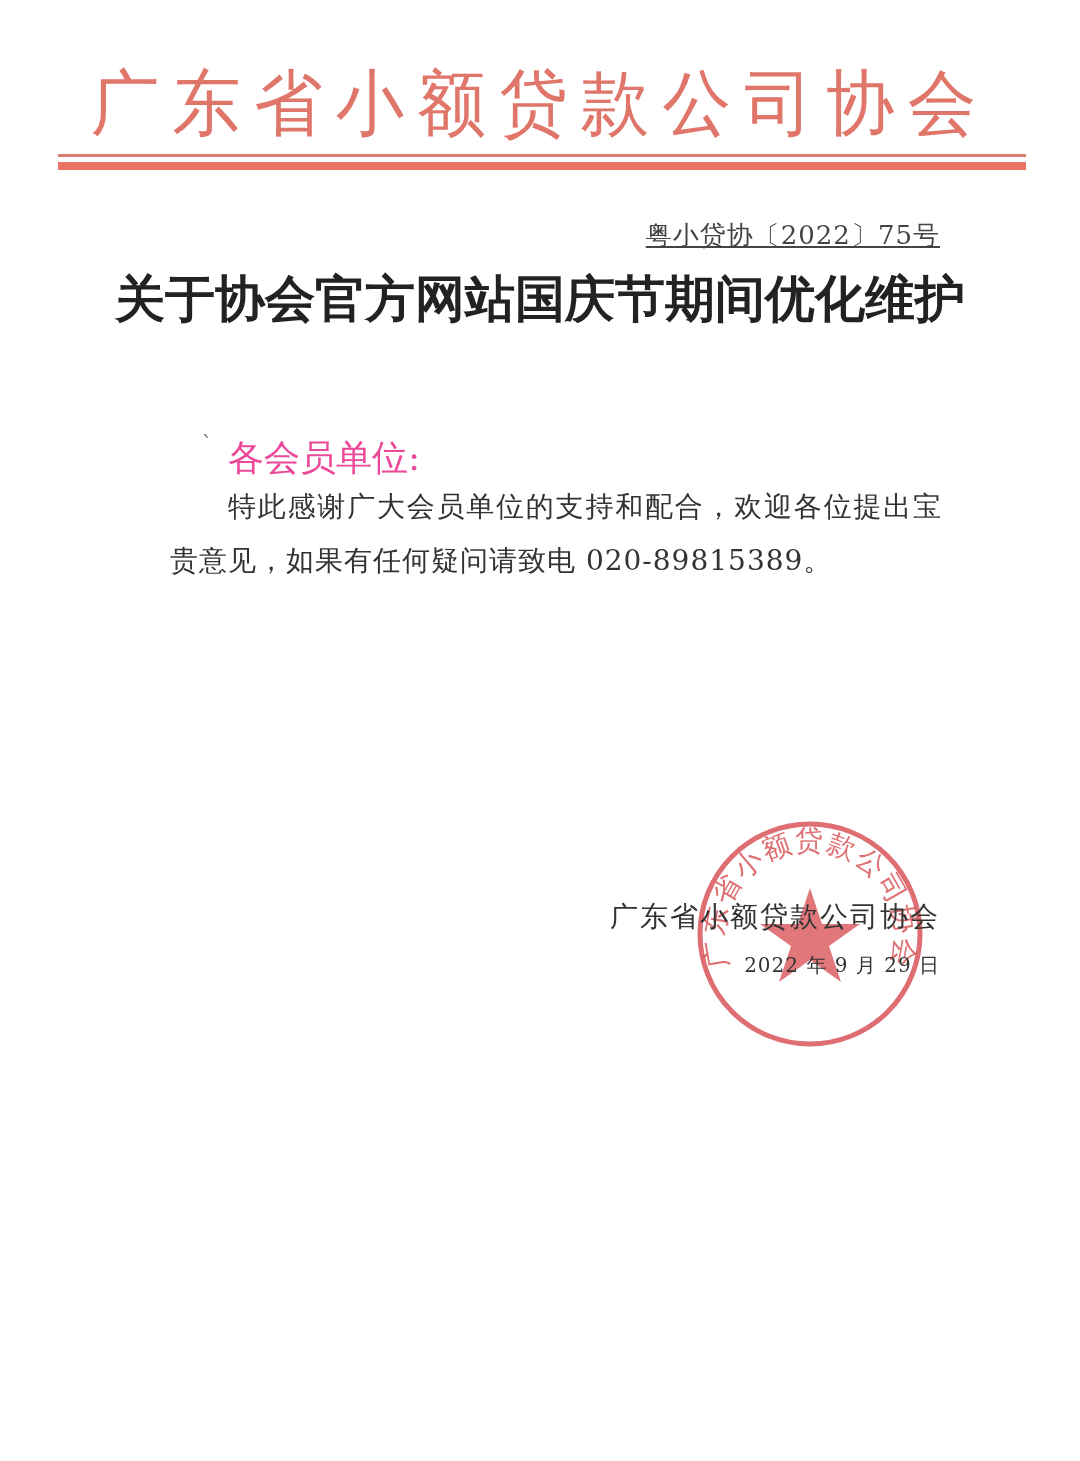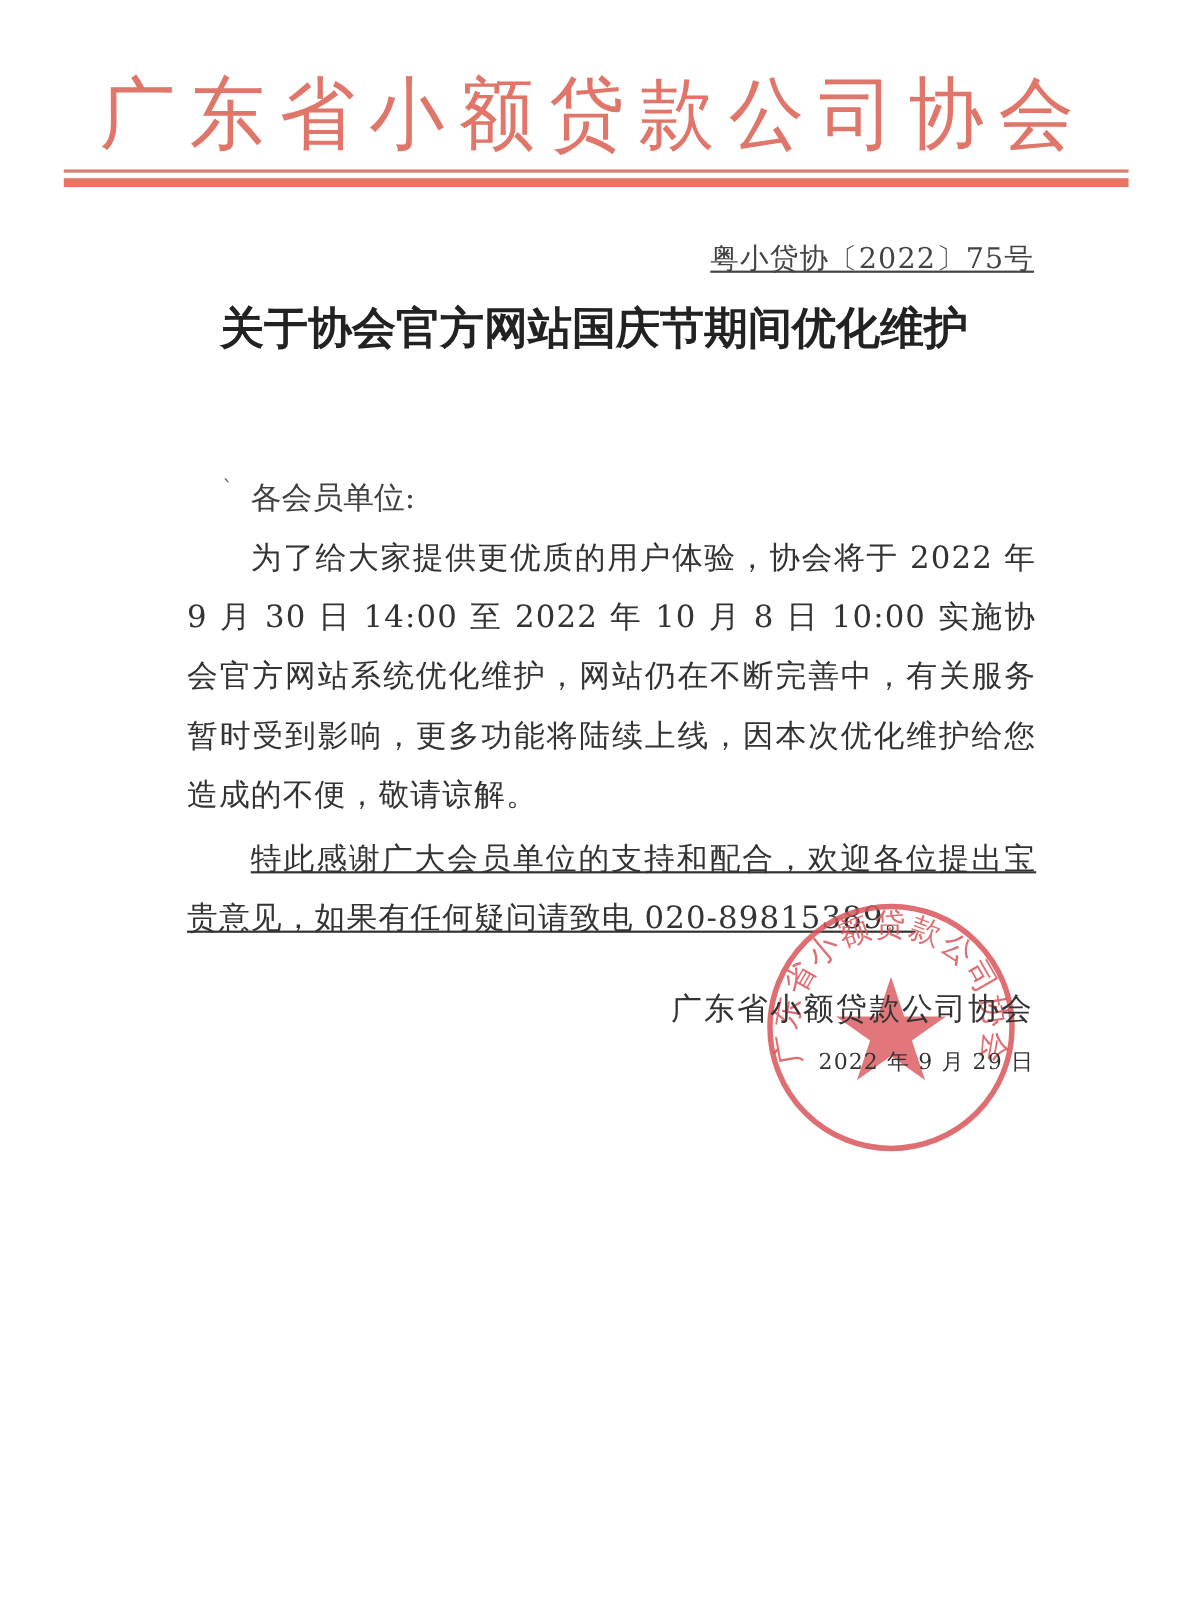--- a/index.html
+++ b/index.html
@@ -12,24 +12,24 @@
       font-family: "DejaVu Serif", serif; font-size: 72px; letter-spacing: 14px;
       color: #e0766a; line-height: 90px; transform: scaleX(0.95);
     }
     .rule-thin { position: absolute; left: 58px; top: 154px; width: 968px; height: 3px; background: #d97f72; }
     .rule-thick { position: absolute; left: 58px; top: 162px; width: 968px; height: 8px; background: #e87564; }
     .docno {
       position: absolute; right: 140px; top: 218px; font-size: 26px; color: #444; letter-spacing: 1px; text-decoration: underline;
     }
     .title {
       position: absolute; left: 0; top: 270px; width: 1080px; text-align: center;
-      font-size: 40px; font-weight: bold; color: #222; line-height: 58px;
+      font-size: 50px; font-weight: bold; color: #222; line-height: 58px;
       font-family: "DejaVu Sans", sans-serif;
     }
-    .salutation { position: absolute; left: 228px; top: 434px; font-size: 28px; color: #404040; }
+    .salutation { position: absolute; left: 228px; top: 434px; font-size: 36px; color: #ec4899; }
     .tick { position: absolute; left: 202px; top: 432px; font-size: 20px; color: #666; }
     .body-text {
       position: absolute; left: 170px; top: 480px; width: 772px; font-size: 28px; line-height: 54px;
       color: #333; text-align: justify; letter-spacing: 1px;
     }
     .body-text p { margin: 0; text-indent: 58px; }
     .body-text p + p { margin-top: 4px; text-decoration: underline; }
     .sign-org { position: absolute; right: 140px; top: 898px; font-size: 28px; color: #333; letter-spacing: 2px; }
     .sign-date { position: absolute; right: 140px; top: 952px; font-size: 20px; color: #333; letter-spacing: 1px; }
     .seal { position: absolute; left: 694px; top: 818px; width: 232px; height: 232px; }
@@ -44,21 +44,20 @@
 <div class="docno">粤小贷协〔2022〕75号</div>
 
 <div class="title">
   <div>关于协会官方网站国庆节期间优化维护</div>
 </div>
 
 <span class="tick">ˋ</span>
 <div class="salutation">各会员单位:</div>
 
 <div class="body-text">
-  <p>为了给大家提供更优质的用户体验，协会将于 2022 年 9 月 30 日 14:00 至 2022 年 10 月 8 日 10:00 实施协会官方网站系统优化维护，网站仍在不断完善中，有关服务暂时受到影响，更多功能将陆续上线，因本次优化维护给您造成的不便，敬请谅解。</p>
   <p>特此感谢广大会员单位的支持和配合，欢迎各位提出宝贵意见，如果有任何疑问请致电 020-89815389。</p>
 </div>
 
 <svg class="seal" viewBox="0 0 232 232">
   <circle cx="116" cy="116" r="110" fill="none" stroke="#d9555a" stroke-width="5" opacity="0.85"></circle>
   <defs>
     <path id="sealArc" d="M 36 150 A 86 86 0 1 1 196 150"></path>
   </defs>
   <text font-size="28" fill="#d9555a" opacity="0.85" font-family="DejaVu Serif, serif" letter-spacing="2">
     <textPath href="#sealArc" startOffset="50%" text-anchor="middle">广东省小额贷款公司协会</textPath>

